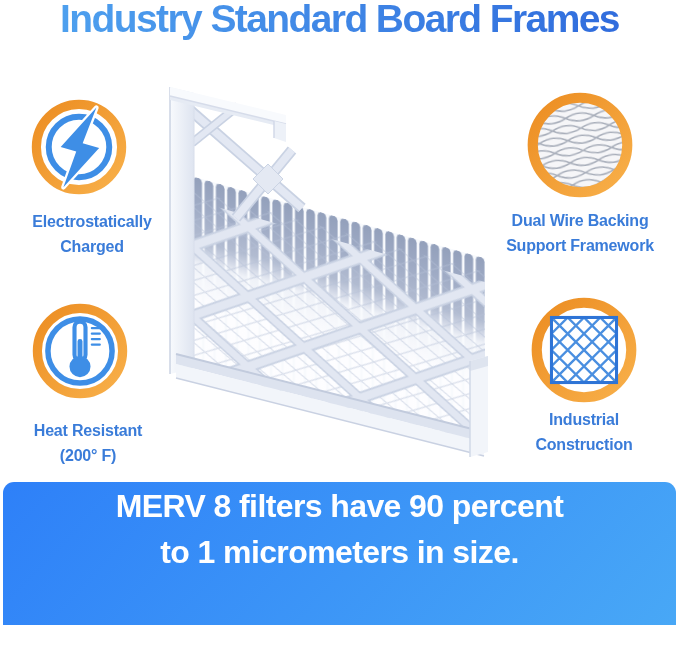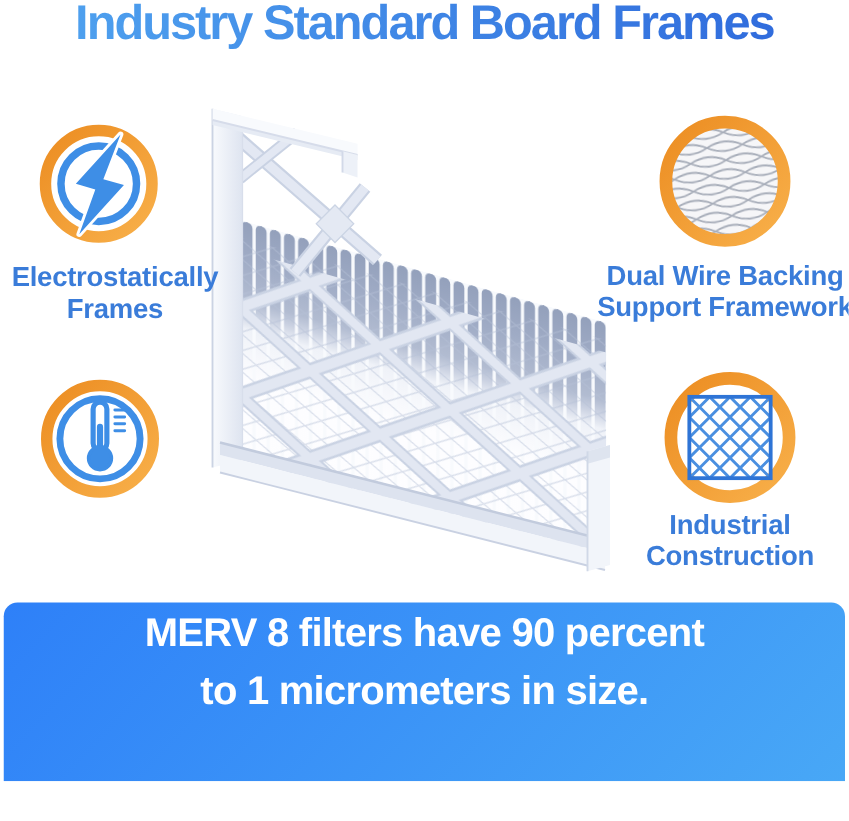--- a/index.html
+++ b/index.html
@@ -5,21 +5,21 @@
   html,body{margin:0;padding:0;background:#fff;}
   .canvas{position:relative;width:679px;height:625px;background:#ffffff;overflow:hidden;
           font-family:"Liberation Sans",sans-serif;}
   .title{position:absolute;top:-5px;left:0;right:0;text-align:center;
          font-size:39px;font-weight:bold;letter-spacing:-1.6px;line-height:48px;
          color:#3B82E8;background:linear-gradient(90deg,#4FA2EF 5%,#2F6ADC 95%);
          -webkit-background-clip:text;background-clip:text;-webkit-text-fill-color:transparent;}
   .feature{position:absolute;}
   .feature svg{display:block;}
   .feature-label{position:absolute;text-align:center;color:#3A7CD9;font-weight:bold;
-                 font-size:22px;line-height:25px;letter-spacing:-0.2px;}
+                 font-size:16px;line-height:25px;letter-spacing:-0.2px;}
   .banner{position:absolute;left:3px;top:482px;width:673px;height:171px;border-radius:11px;
           background:linear-gradient(133deg,#2E80F8 0%,#49A9F6 100%);}
   .banner-text{padding-top:1px;text-align:center;color:#ffffff;font-weight:bold;
                font-size:32px;line-height:46px;letter-spacing:-0.6px;}
   .filter-illo{position:absolute;left:150px;top:58px;}
 </style>
 </head>
 <body>
 
 <div class="canvas">
@@ -119,21 +119,21 @@
 
   <div class="feature" style="left:24px;top:92px;">
     <svg width="110" height="110" viewBox="0 0 120 120">
       <circle cx="60" cy="60" r="46.5" fill="none" stroke="url(#ringGrad)" stroke-width="10"></circle>
       <circle cx="60" cy="60" r="33" fill="none" stroke="#3E8EE6" stroke-width="6.5"></circle>
       <path d="M79,17 L40,60 L57,65 L43,104 L82,61 L64,56 Z" fill="#3E8EE6" stroke="#FFFFFF" stroke-width="5" stroke-linejoin="round" style="paint-order:stroke"></path>
     </svg>
   </div>
   <div class="feature-label" style="left:0px;top:209px;width:184px;">
     <div>Electrostatically</div>
-    <div>Frames</div>
+    <div>Charged</div>
   </div>
 
   <div class="feature" style="left:519px;top:84px;">
     <svg width="122" height="122" viewBox="0 0 120 120">
       <g clip-path="url(#iconCircle)">
         <rect x="10" y="10" width="100" height="100" fill="#F6F6F8"></rect>
         <rect x="0" y="0" width="120" height="120" fill="url(#chain)"></rect>
       </g>
       <circle cx="60" cy="60" r="46.5" fill="none" stroke="url(#ringGrad)" stroke-width="10"></circle>
     </svg>
@@ -145,20 +145,24 @@
 
   <div class="feature" style="left:25px;top:296px;">
     <svg width="110" height="110" viewBox="0 0 120 120">
       <circle cx="60" cy="60" r="46.5" fill="none" stroke="url(#ringGrad)" stroke-width="10"></circle>
       <circle cx="60" cy="60" r="35" fill="none" stroke="#3E8EE6" stroke-width="6"></circle>
       <rect x="54" y="28" width="12" height="42" rx="6" fill="#FFFFFF" stroke="#3E8EE6" stroke-width="4.5"></rect>
       <rect x="57.3" y="47" width="5.4" height="24" rx="2.7" fill="#3E8EE6"></rect>
       <circle cx="60" cy="77" r="10" fill="#3E8EE6" stroke="#3E8EE6" stroke-width="3"></circle>
       <path d="M73,35 L81.5,35 M73,41 L81.5,41 M73,47 L81.5,47 M73,53 L81.5,53" stroke="#3E8EE6" stroke-width="2.6" stroke-linecap="round"></path>
     </svg>
+  </div>
+  <div class="feature-label" style="left:0px;top:418px;width:176px;">
+    <div>Heat Resistant</div>
+    <div>(200° F)</div>
   </div>
 
   <div class="feature" style="left:523px;top:289px;">
     <svg width="122" height="122" viewBox="0 0 120 120">
       <circle cx="60" cy="60" r="46.5" fill="none" stroke="url(#ringGrad)" stroke-width="10"></circle>
       <g clip-path="url(#gridClip)">
         <path d="M28,-20 L92,44 M28,-4 L92,60 M28,12 L92,76 M28,28 L92,92 M28,44 L92,108 M28,60 L92,124 M28,76 L92,140
                  M28,44 L92,-20 M28,60 L92,-4 M28,76 L92,12 M28,92 L92,28 M28,108 L92,44 M28,124 L92,60 M28,140 L92,76" stroke="#4A8FE0" stroke-width="2.3" fill="none"></path>
       </g>
       <rect x="28" y="28" width="64" height="64" fill="none" stroke="#2E74D6" stroke-width="3"></rect>

